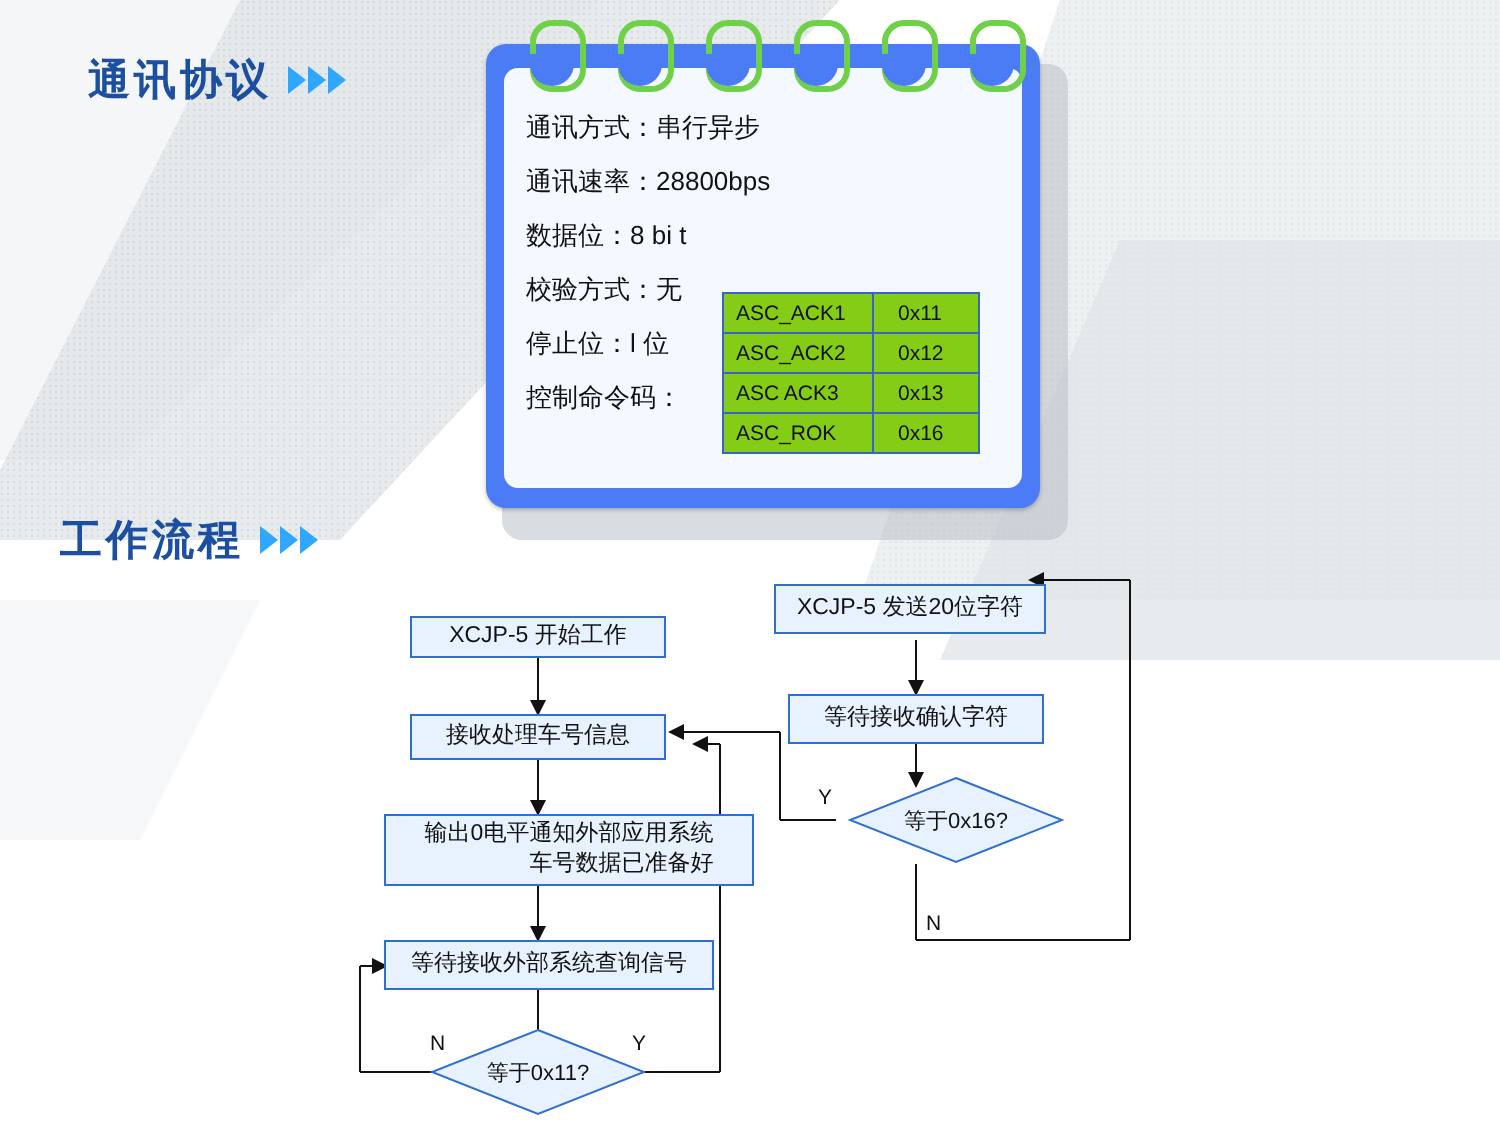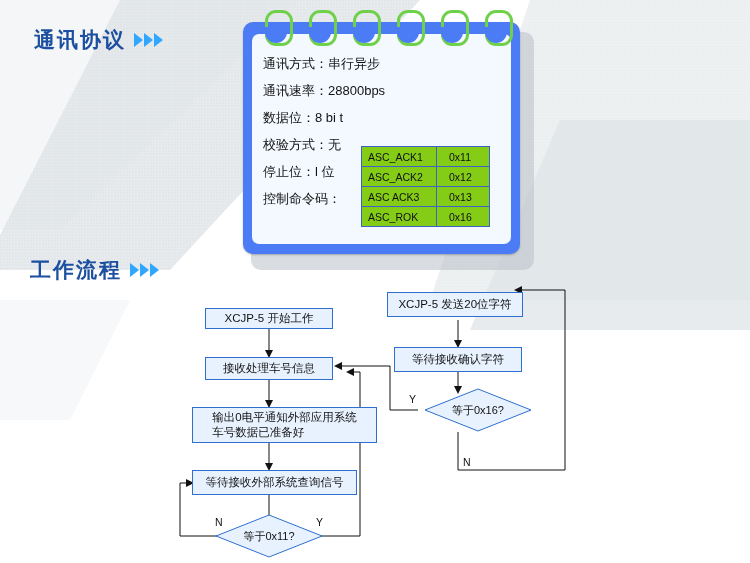--- a/index.html
+++ b/index.html
@@ -24,21 +24,21 @@
     font-family:"Liberation Sans", sans-serif;
     font-size:21px;font-weight:bold;color:#1d4fa0;letter-spacing:2px;
   }
   .arrows{display:flex;align-items:center;gap:1px;}
   .arrows i{
     display:block;width:0;height:0;
     border-top:7px solid transparent;
     border-bottom:7px solid transparent;
     border-left:9px solid #2fa7ff;
   }
-  #head-protocol{left:34px;top:26px;text-align:center;}
+  #head-protocol{left:44px;top:26px;text-align:center;}
   #head-flow{left:30px;top:256px;}
 
   
   .notebook{
     position:absolute;left:243px;top:22px;width:283px;height:238px;
   }
   .notebook .shadow{
     position:absolute;left:8px;top:10px;width:283px;height:238px;
     background:#b9c0c6;opacity:.55;border-radius:10px;
   }
@@ -86,21 +86,21 @@
   
   .flow{position:absolute;left:0;top:280px;width:750px;height:283px;}
   .node{
     position:absolute;
     background:#e8f2fe;
     border:1px solid #2f6fd0;
     color:#111;
     font-size:11.5px;
     font-family:"Liberation Sans", sans-serif;
     display:flex;align-items:center;justify-content:center;
-    text-align:left;
+    text-align:right;
     line-height:15px;
     box-sizing:border-box;
   }
   .diamond{
     position:absolute;
     display:flex;align-items:center;justify-content:center;
   }
   .diamond .dshape{
     position:absolute;left:0;top:0;width:100%;height:100%;
   }

